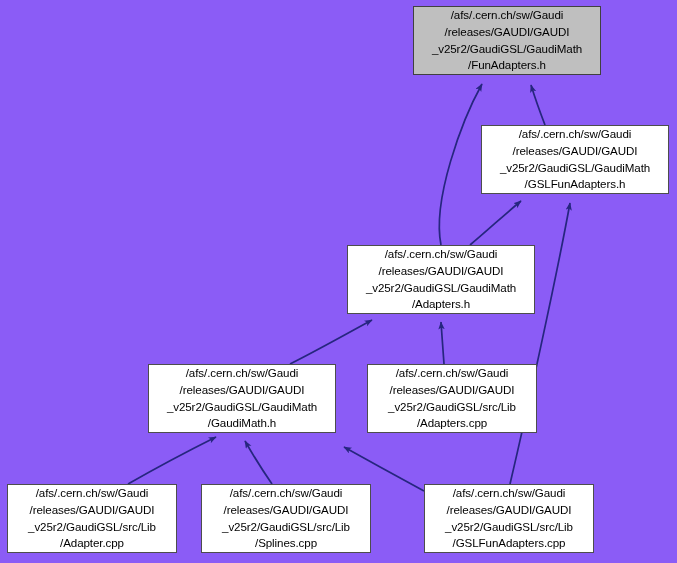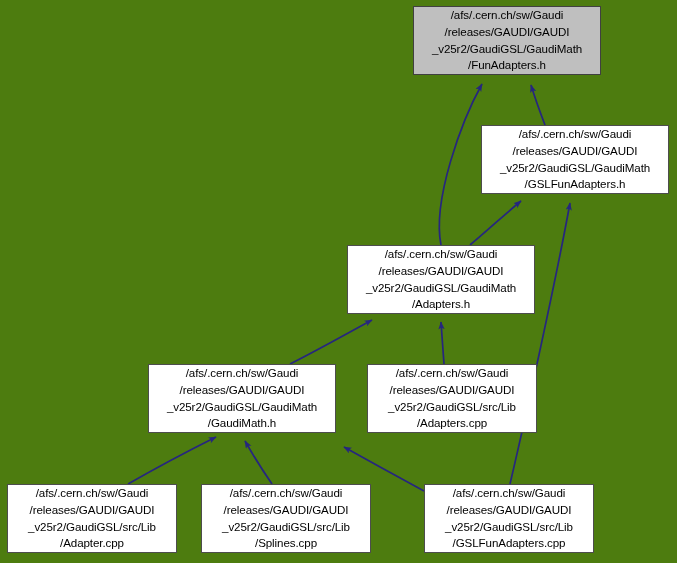--- a/index.html
+++ b/index.html
@@ -7,21 +7,21 @@
     padding: 0;
     background: #ffffff;
   }
   body {
     font-family: "Liberation Sans", sans-serif;
   }
   #graph-canvas {
     position: relative;
     width: 677px;
     height: 563px;
-    background: #4d7c0f;
+    background: #8b5cf6;
     overflow: hidden;
   }
   #edge-layer {
     position: absolute;
     left: 0;
     top: 0;
     width: 677px;
     height: 563px;
   }
   .node {

